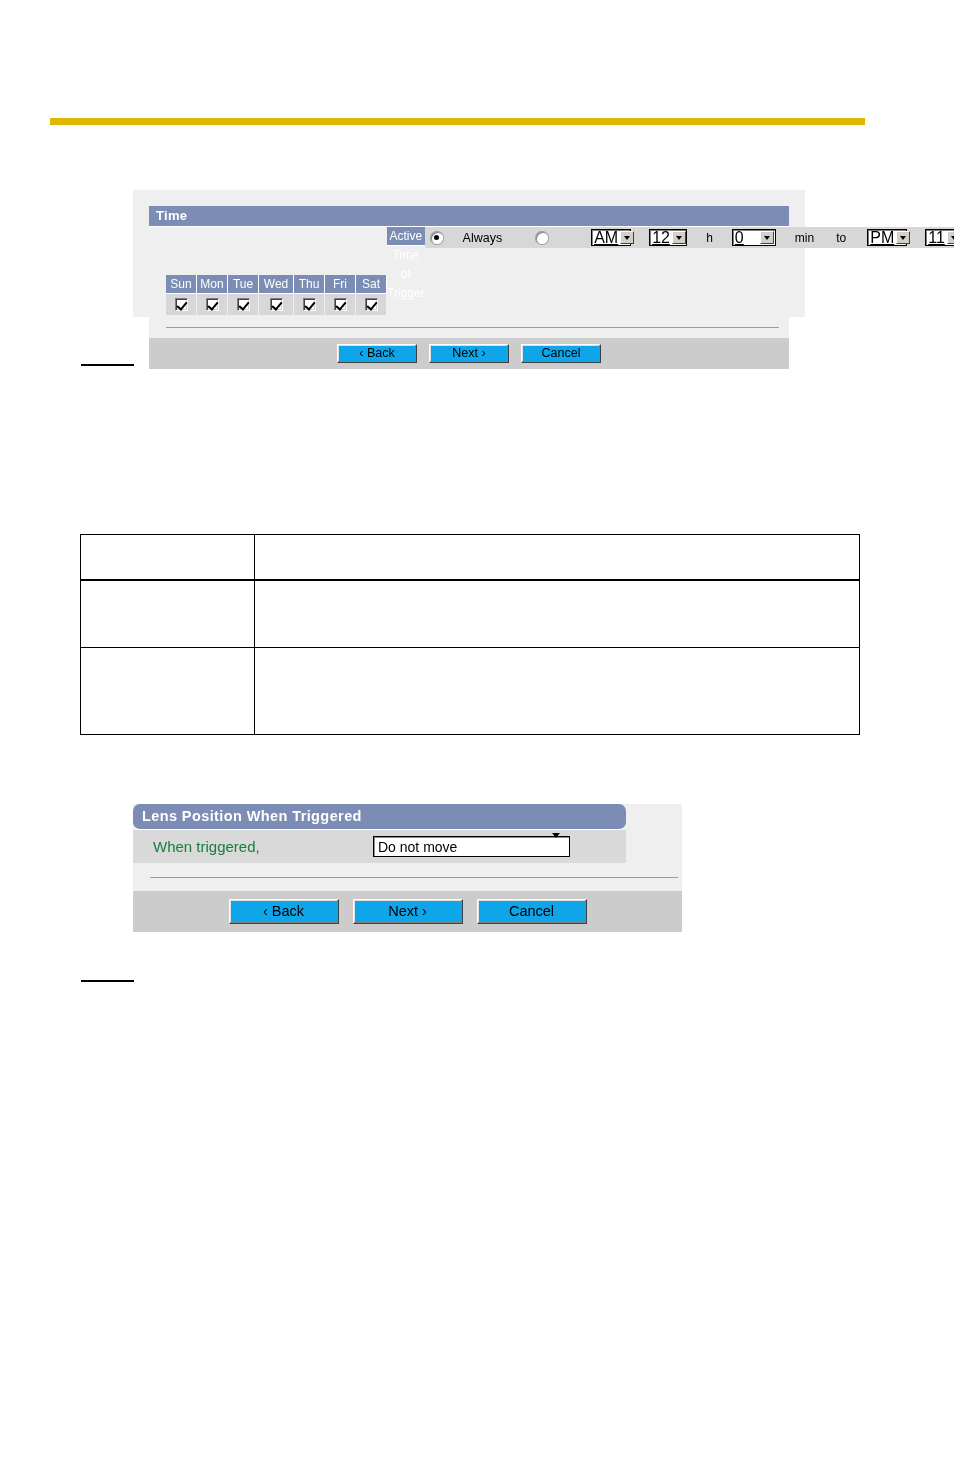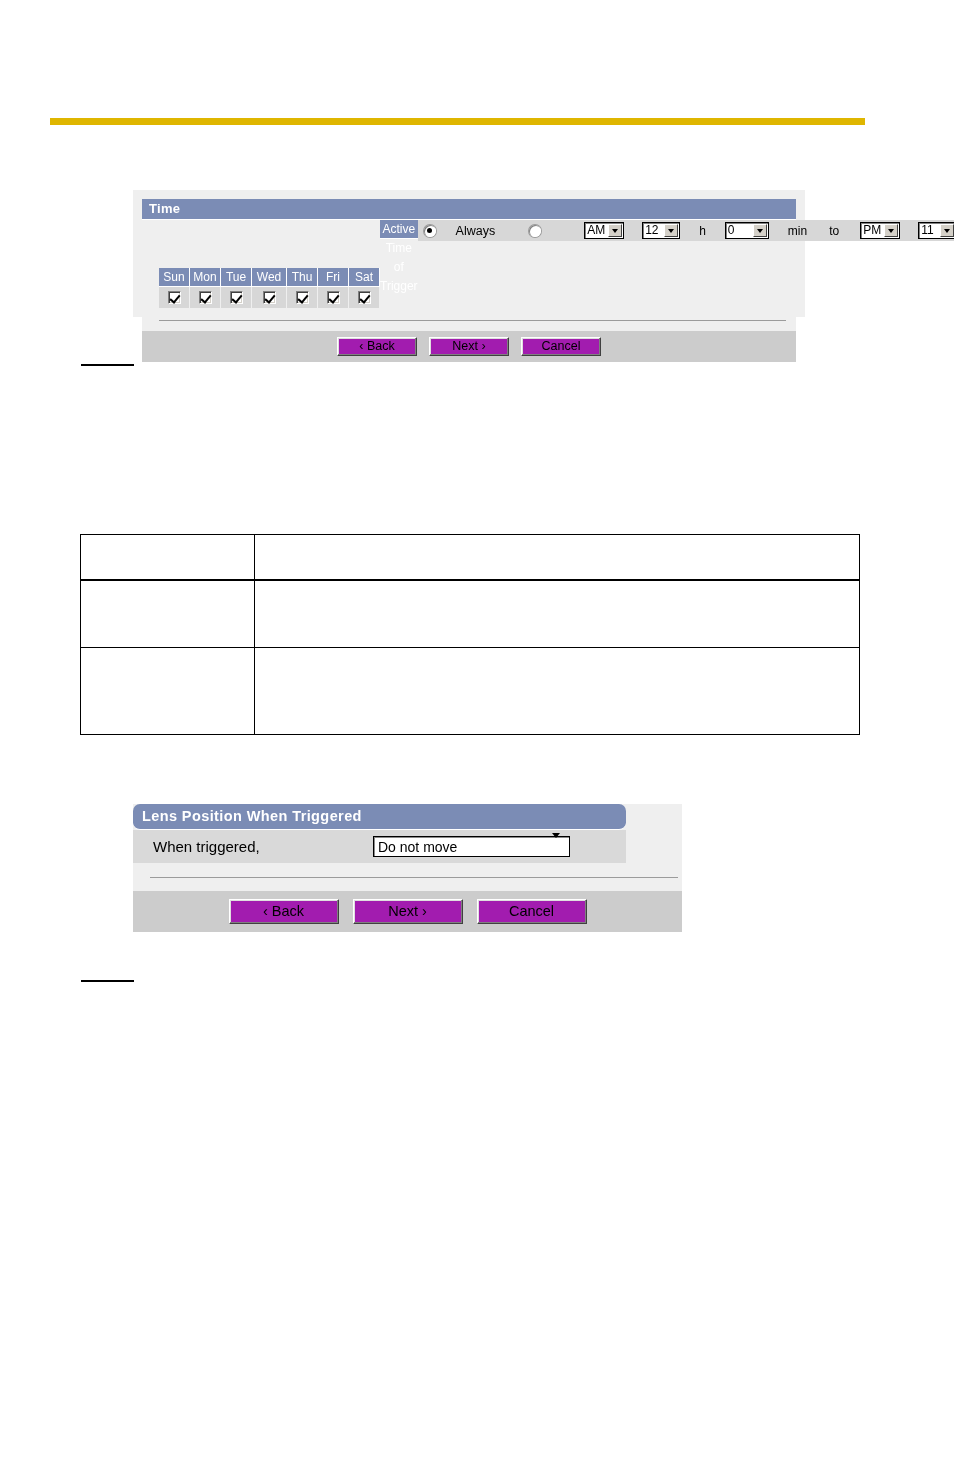--- a/index.html
+++ b/index.html
@@ -41,21 +41,21 @@
     box-sizing: border-box;
     border-bottom: 1px solid #ffffff;
   }
 
   
   #time-panel {
     left: 133px;
     top: 190px;
     width: 672px;
     height: 127px;
-    padding: 9px;
+    padding: 16px;
   }
   #time-panel .panel-title {
     height: 21px;
     font-size: 13px;
     line-height: 20px;
     letter-spacing: .3px;
   }
   .time-grid {
     display: flex;
     align-items: stretch;
@@ -175,24 +175,25 @@
     display: inline-flex;
     align-items: center;
     justify-content: space-between;
     height: 17px;
     background: #ffffff;
     border: 1px solid #000000;
     box-shadow: inset 1px 1px 0 #808080;
     box-sizing: border-box;
     margin: 0 1px;
     padding: 0 0 0 2px;
-    font-size: 12px;
+    font-size: 16px;
     color: #000;
     line-height: 15px;
     white-space: nowrap;
+    text-decoration: underline;
   }
   .windrop .val { padding-right: 2px; }
   .windrop .arrowbox {
     width: 14px;
     height: 13px;
     background: #d4d0c8;
     border-top: 1px solid #ffffff;
     border-left: 1px solid #ffffff;
     border-right: 1px solid #404040;
     border-bottom: 1px solid #404040;
@@ -228,21 +229,21 @@
   .button-bar {
     background: #cccccc;
     height: 31px;
     display: flex;
     align-items: center;
     justify-content: center;
     gap: 12px;
   }
   
   .winbtn {
-    background: #a21caf;
+    background: #0ea5e9;
     border-top: 1px solid #ffffff;
     border-left: 1px solid #ffffff;
     border-right: 1px solid #404040;
     border-bottom: 1px solid #404040;
     box-shadow: inset -1px -1px 0 #808080, inset 1px 1px 0 #dfdfdf;
     font-size: 12.5px;
     color: #000;
     text-align: center;
     box-sizing: border-box;
     line-height: 17px;
@@ -291,21 +292,21 @@
     display: flex;
     align-items: center;
     width: 493px;
     background: #d9d9d9;
     height: 33px;
     box-sizing: border-box;
   }
   .lens-label {
     width: 240px;
     font-size: 15px;
-    color: #000000;
+    color: #15803d;
     padding-left: 20px;
     box-sizing: border-box;
   }
   .lens-drop {
     height: 21px;
     width: 197px;
     background: #ffffff;
     border: 1px solid #000000;
     box-shadow: inset 1px 1px 0 #8a8a8a;
     box-sizing: border-box;

